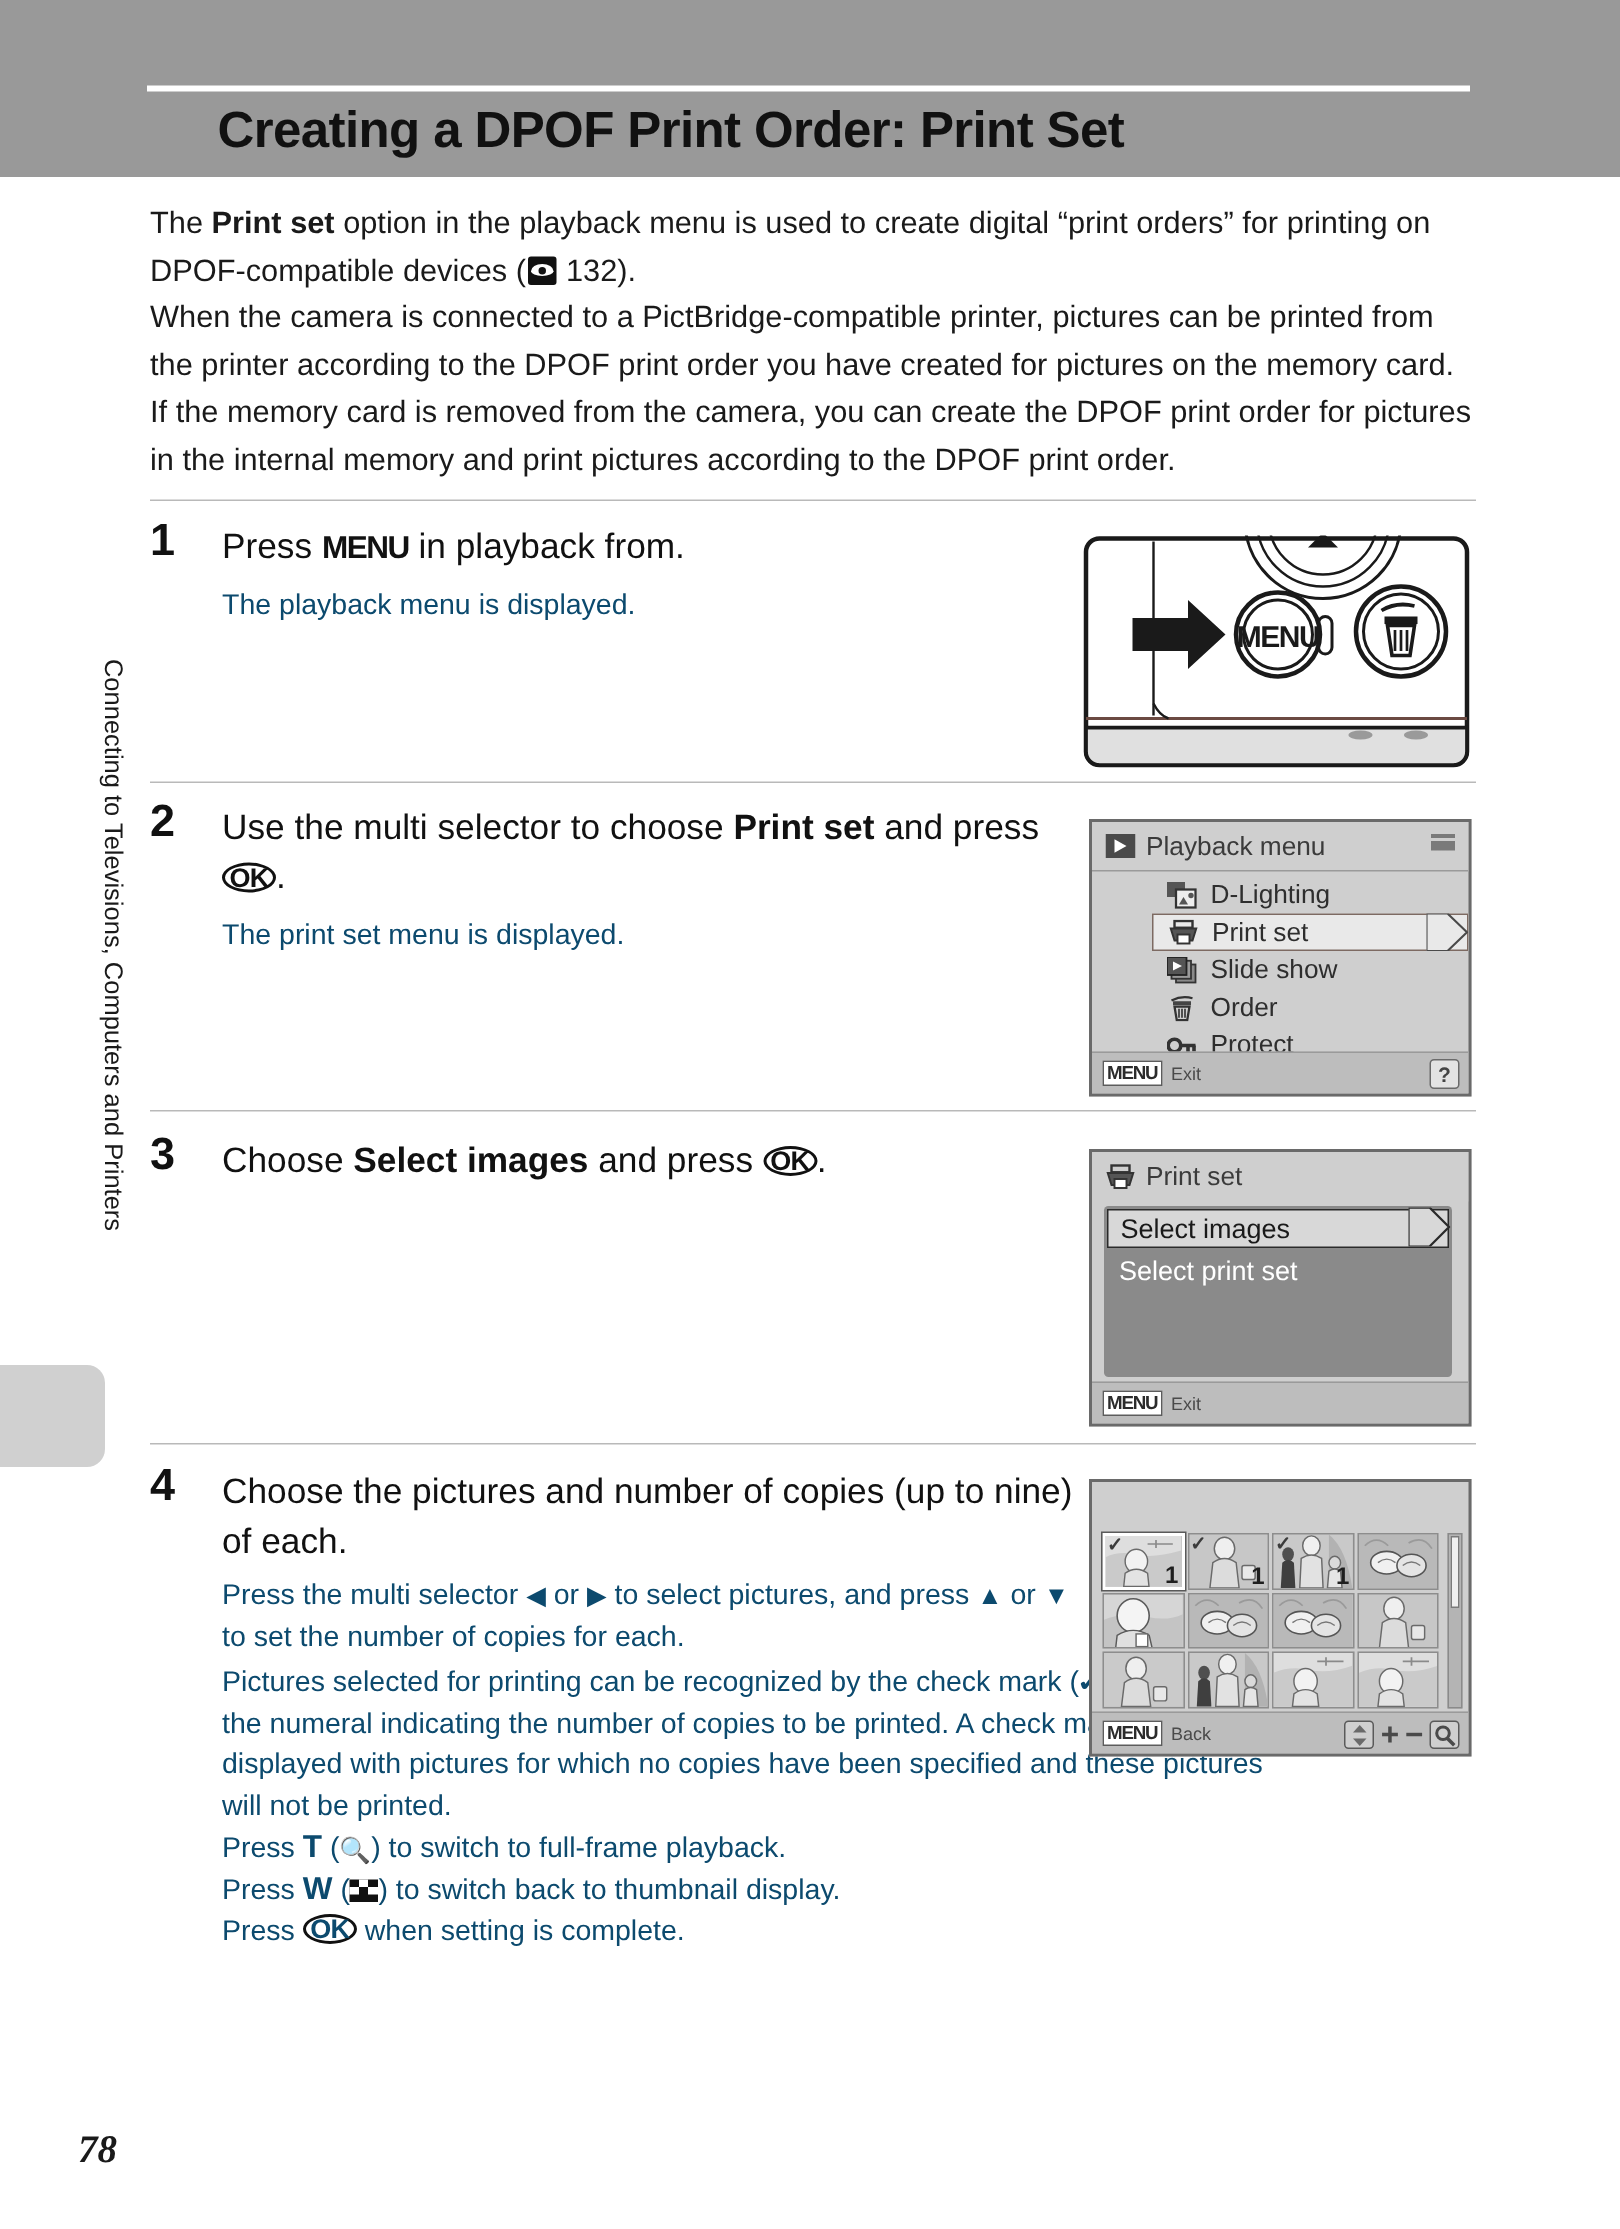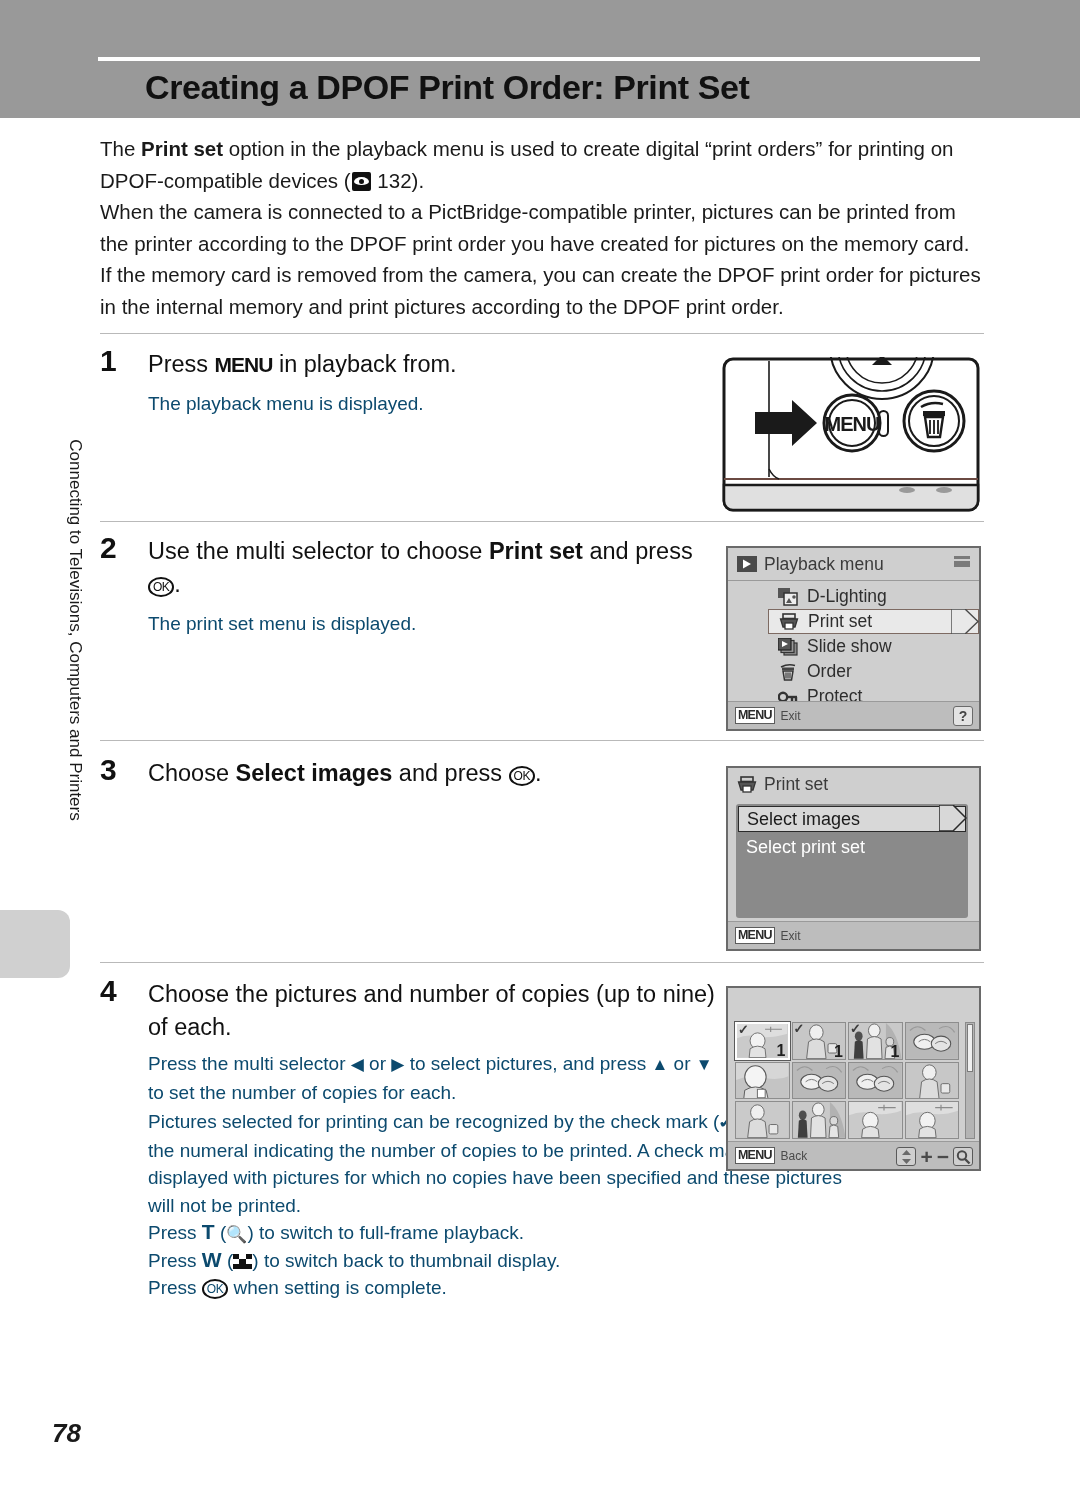--- a/index.html
+++ b/index.html
@@ -112,21 +112,21 @@
   .kmenu {
     font-weight: bold; font-size: 21px;
     font-family: "Liberation Sans", sans-serif;
     letter-spacing: -1px;
   }
   .ok-btn {
     display: inline-block;
     border: 2.2px solid #111;
     border-radius: 50%;
     padding: 0px 3px;
-    font-size: 12px; font-weight: normal;
+    font-size: 18px; font-weight: bold;
     line-height: 16px;
     vertical-align: 1px;
     letter-spacing: -0.5px;
   }
   .tri { font-size: 17px; vertical-align: 0px; }
   .checkglyph {
     display: inline-block;
     font-size: 18px; font-weight: bold;
     transform: scaleX(1.15);
   }
@@ -324,20 +324,21 @@
     border: 1.5px solid #5a5a5a;
     border-radius: 3px;
     position: relative;
   }
 
   
   .page-num {
     position: absolute; left: 52px; top: 1418px;
     font-size: 26px; font-style: italic; font-weight: bold;
     color: #1a1a1a;
+    font-family: Liberation Serif, serif;
   }
 </style>
 </head>
 <body>
 
 <div id="page">
 
   <div class="header-band">
     <div class="header-rule"></div>
     <div class="header-title">Creating a DPOF Print Order: Print Set</div>

